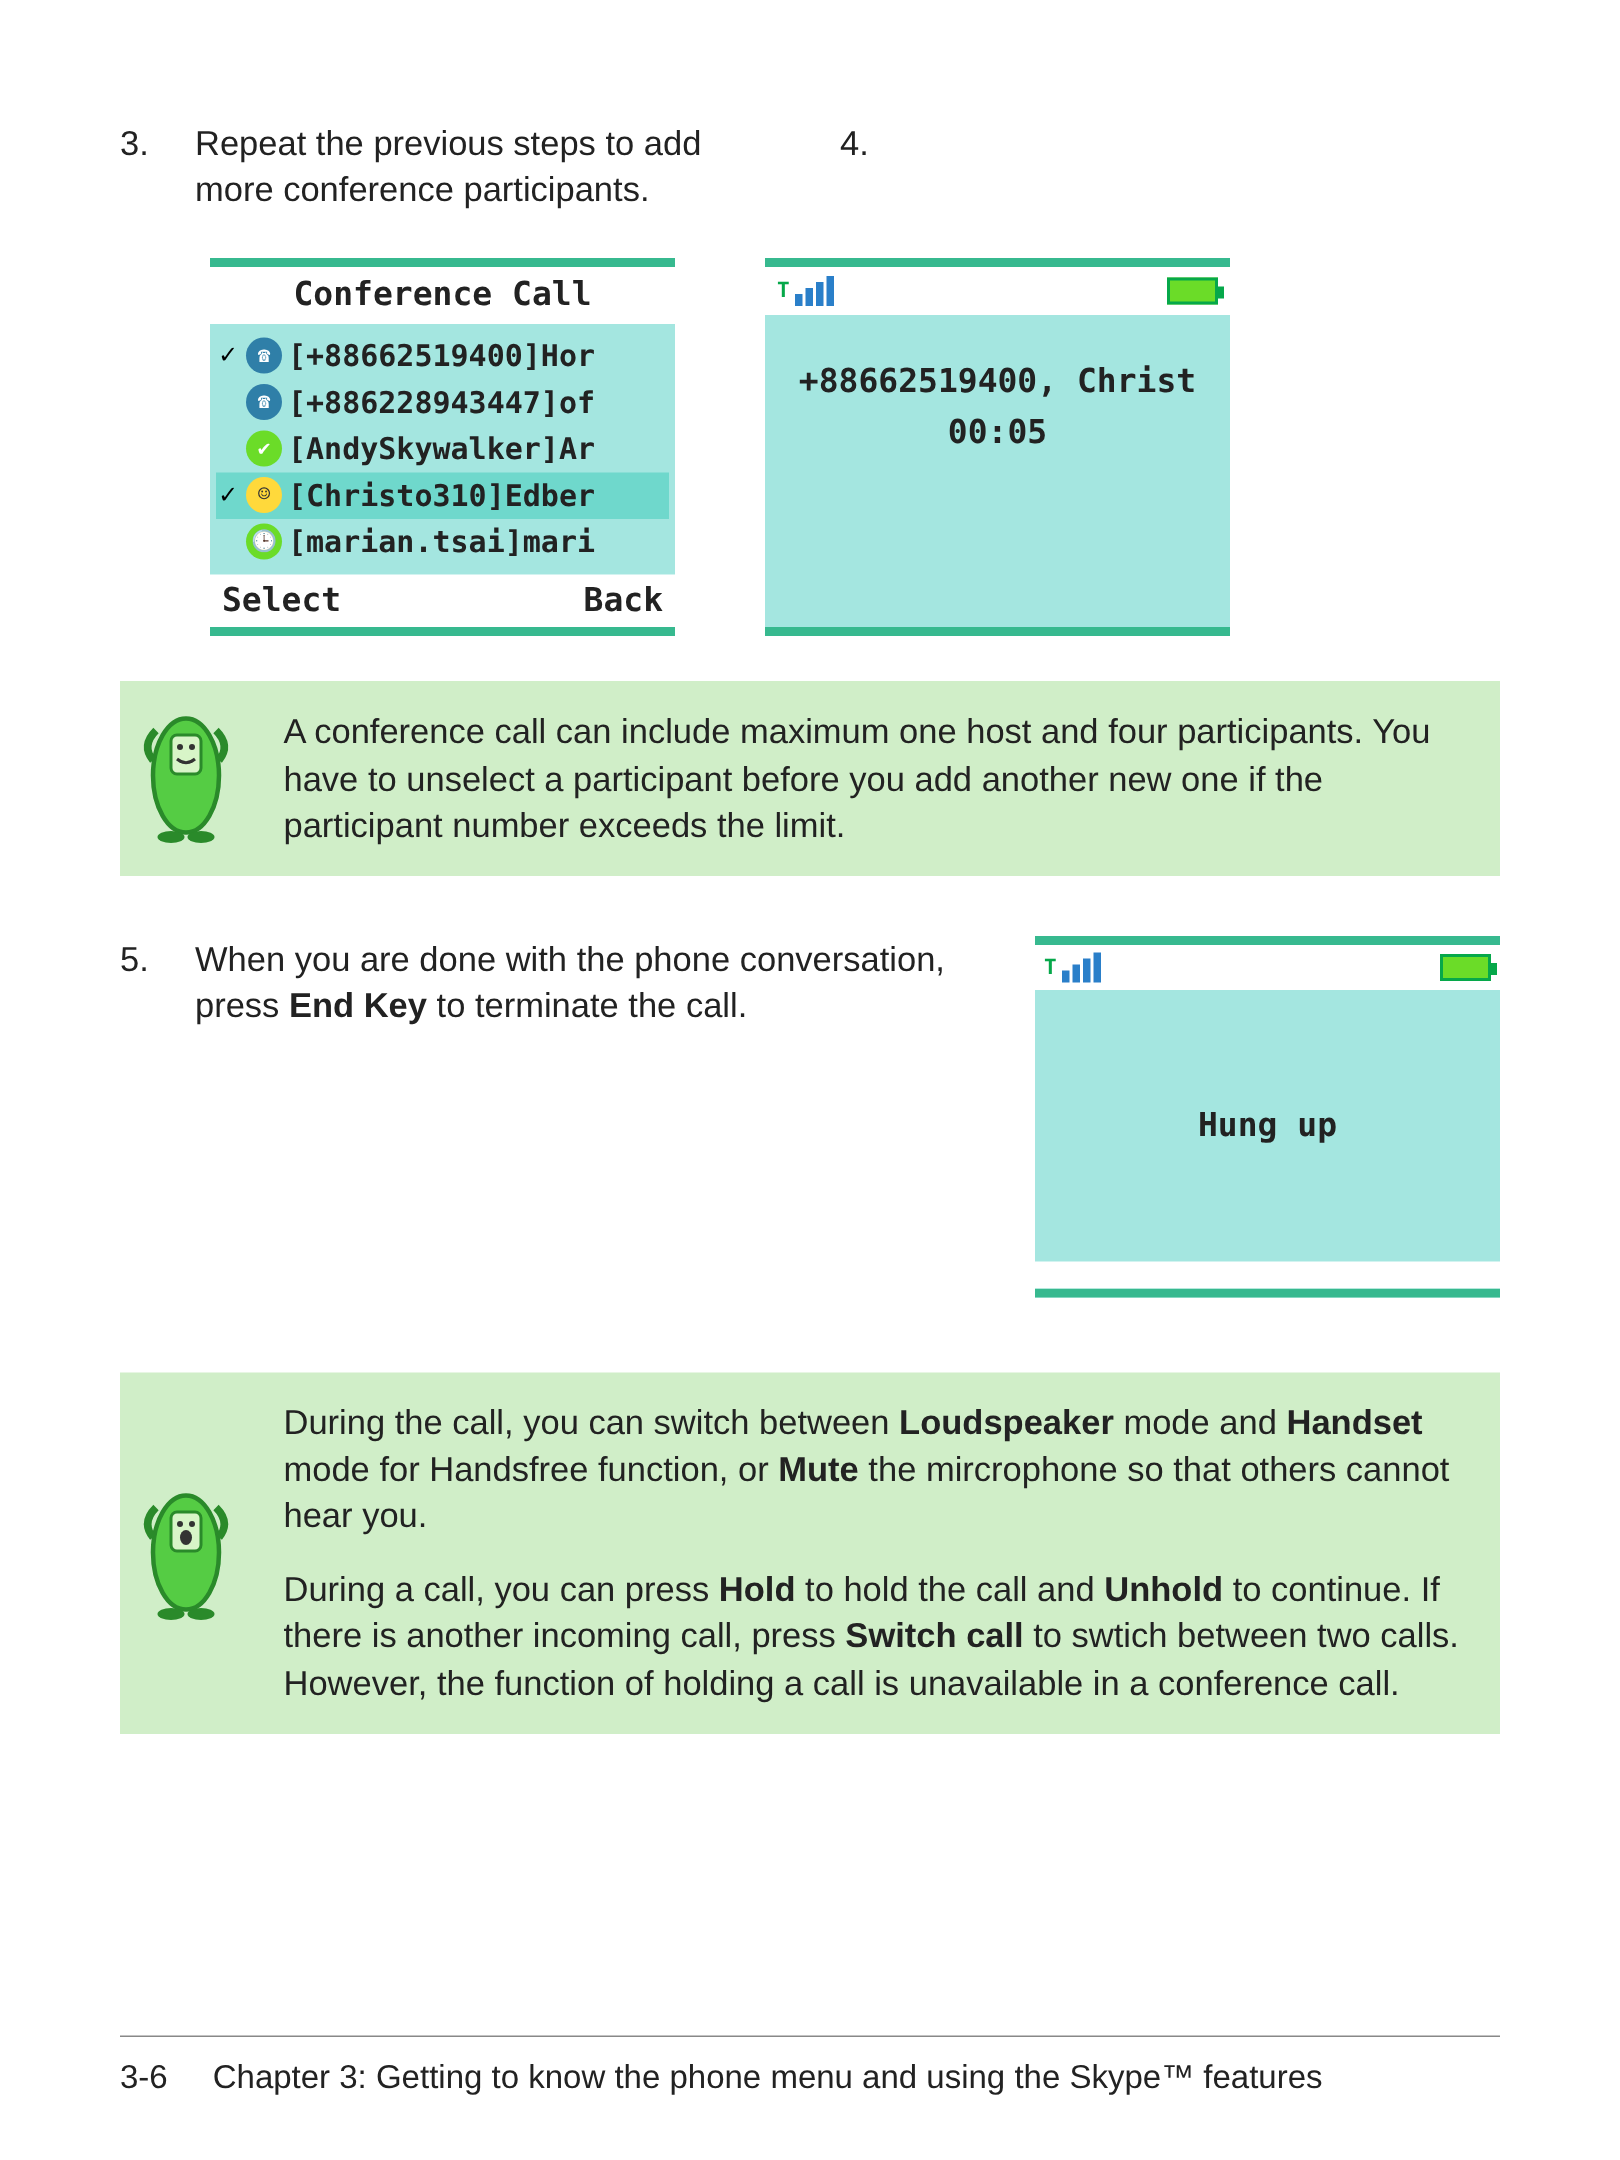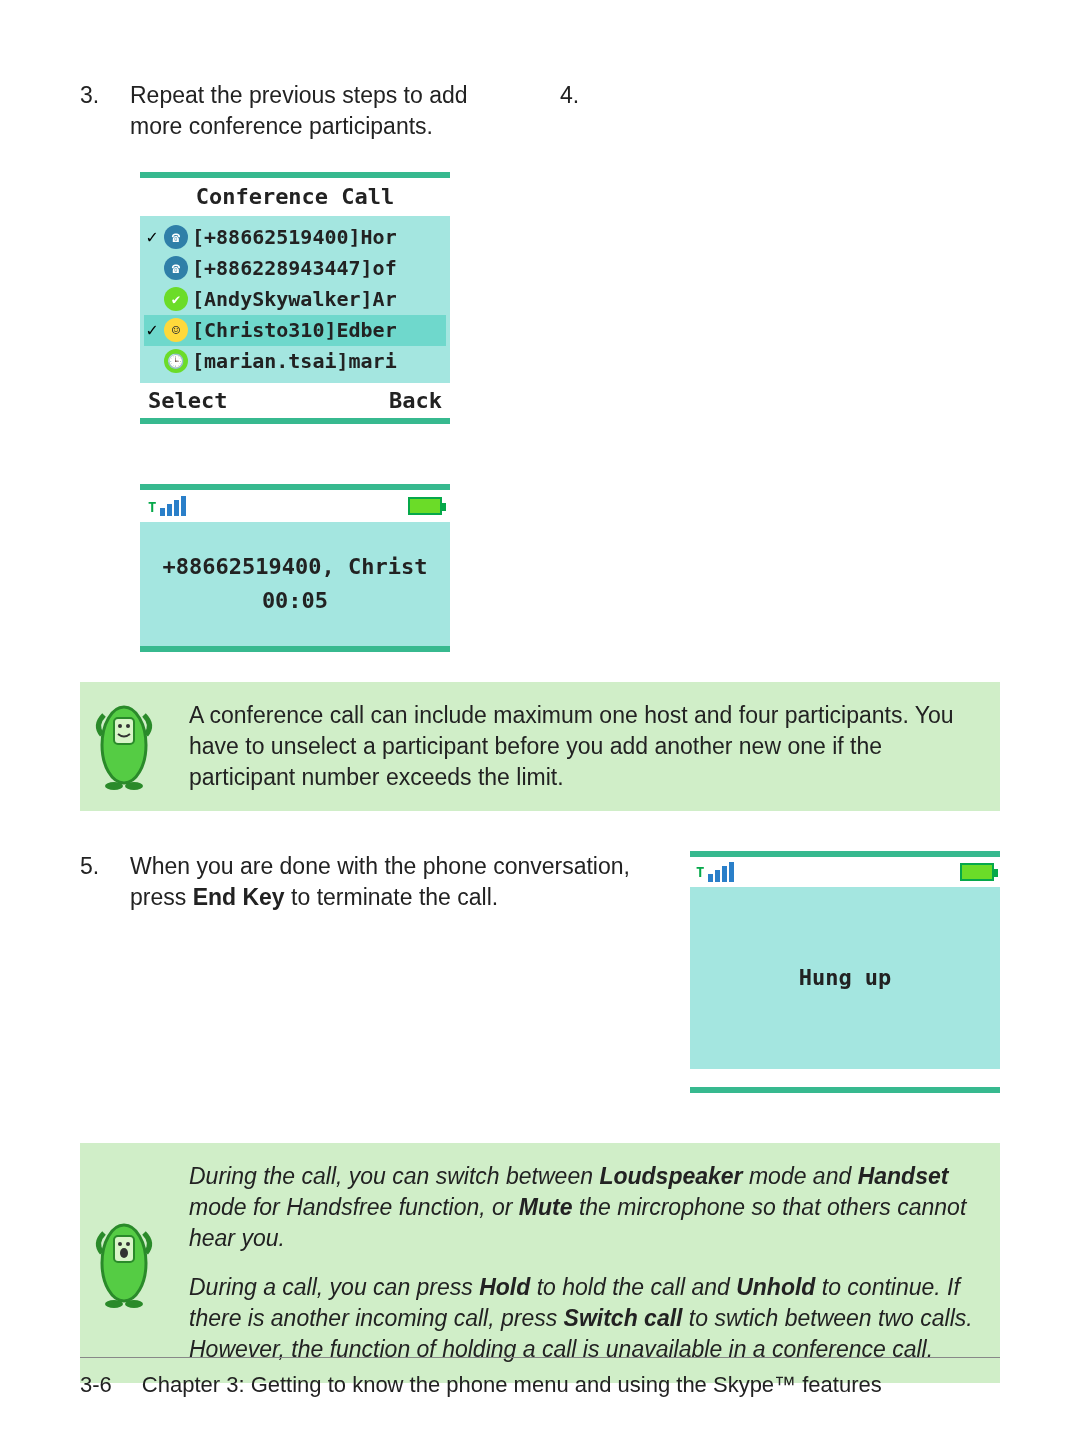--- a/index.html
+++ b/index.html
@@ -11,21 +11,21 @@
     color: #222;
     background: #fff;
     padding: 80px 80px 0 80px;
     line-height: 1.35;
     position: relative;
   }
   .steps-row { display: flex; gap: 40px; }
   .step { display: flex; gap: 25px; flex: 1; }
   .step-num { min-width: 25px; }
   .step-text { flex: 1; }
-  .screens-row { display: flex; gap: 60px; margin-top: 30px; justify-content: flex-start; padding-left: 60px; flex-direction: column; }
+  .screens-row { display: flex; gap: 60px; margin-top: 30px; justify-content: flex-start; padding-left: 60px; }
   .phone-screen {
     width: 310px;
     background: #a4e6e0;
     font-family: "Lucida Console", Monaco, monospace;
     font-weight: bold;
     border-top: 6px solid #37b98f;
     border-bottom: 6px solid #37b98f;
   }
   .phone-title {
     background: #fff;
@@ -194,21 +194,21 @@
           <span class="sig-bar b3"></span>
           <span class="sig-bar b4"></span>
       </span>
       <span class="battery"></span>
     </div>
     <div class="hungup">Hung up</div>
     <div class="phone-softkeys" style="height:18px"></div>
   </div>
 </div>
 
-<div class="note-box tall" style="margin-top:50px;font-style:italic;">
+<div class="note-box tall" style="margin-top:50px;">
   <svg class="mascot" viewBox="0 0 70 90">
     <ellipse cx="35" cy="45" rx="22" ry="38" fill="#55cc44" stroke="#2a8a2a" stroke-width="3"></ellipse>
     <rect x="25" y="18" width="20" height="26" rx="4" fill="#d8f5c8" stroke="#2a8a2a" stroke-width="2"></rect>
     <circle cx="31" cy="26" r="2" fill="#333"></circle>
       <circle cx="39" cy="26" r="2" fill="#333"></circle>
     <ellipse cx="35" cy="35" rx="4" ry="5" fill="#333"></ellipse>
     <path d="M13 35 q-8 -10 2 -20" stroke="#2a8a2a" stroke-width="5" fill="none"></path>
     <path d="M57 35 q8 -10 -2 -20" stroke="#2a8a2a" stroke-width="5" fill="none"></path>
     <ellipse cx="25" cy="86" rx="9" ry="4" fill="#2a8a2a"></ellipse>
       <ellipse cx="45" cy="86" rx="9" ry="4" fill="#2a8a2a"></ellipse>

